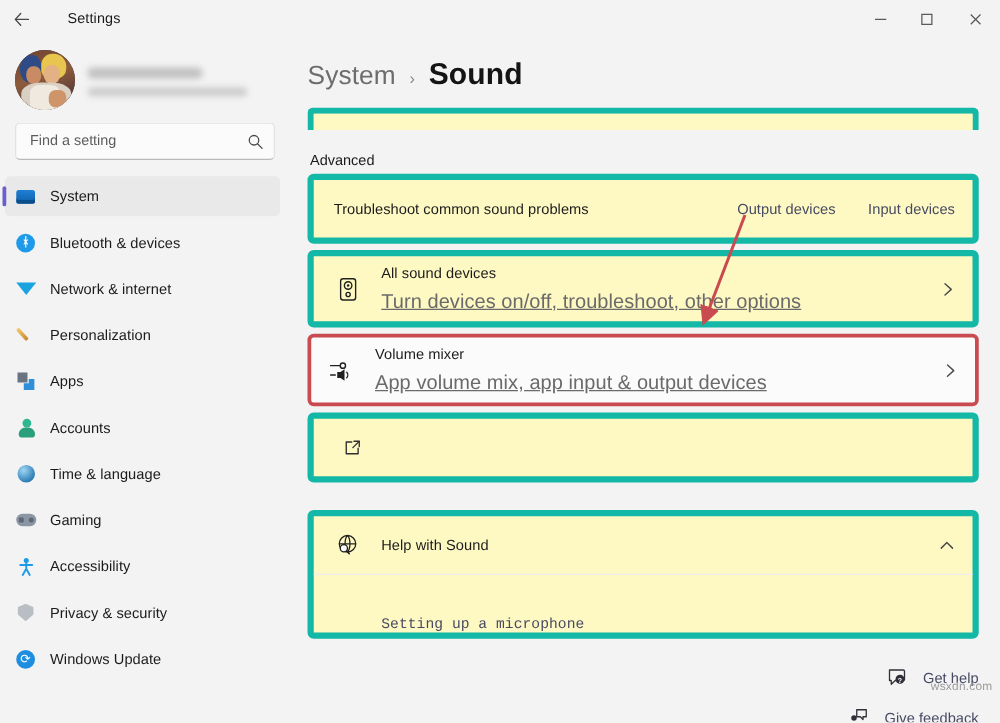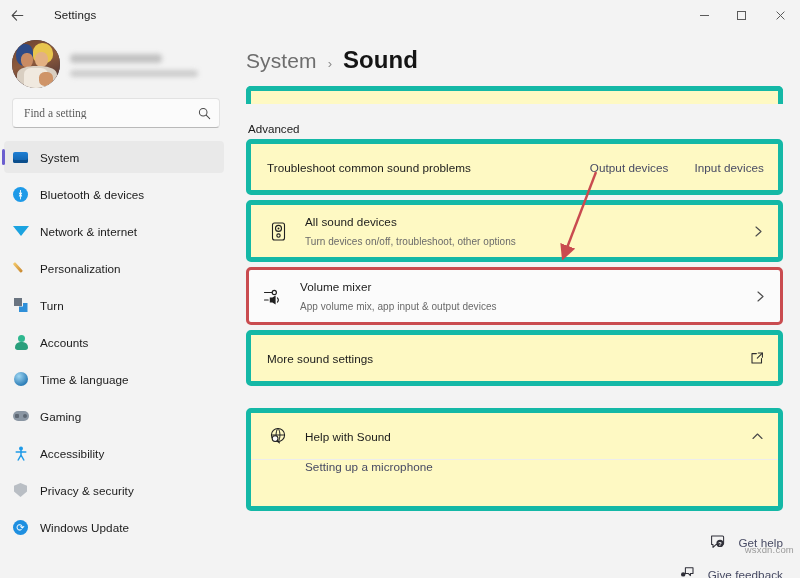--- a/index.html
+++ b/index.html
@@ -108,21 +108,21 @@
     border-radius: 4px;
     display: flex;
     align-items: center;
     padding: 0 8px 0 11px;
   }
   .search-box input {
     flex: 1;
     border: 0;
     outline: 0;
     background: transparent;
-    font-family: Liberation Serif, serif;
+    font-family: Liberation Sans, sans-serif;
     font-size: 11.5px;
     color: #5c5c5c;
   }
   .search-box input::placeholder { color: #5c5c5c; }
   .search-ico { color: #4a4a4a; display:flex; }
 
   .nav { margin-top: 13px; }
   .nav-item {
     height: 32px;
     margin: 0 8px 5px 4px;
@@ -235,24 +235,25 @@
     color: #202020;
     margin-right: 16px;
   }
   .row .texts { flex: 1; }
   .row .t1 {
     font-size: 11.7px;
     color: #1b1b1b;
     letter-spacing: .05px;
   }
   .row .t2 {
-    font-size: 10px;
+    font-size: 16px;
     color: #6a6a6a;
     margin-top: 8px;
     letter-spacing: .05px;
+    text-decoration: underline;
   }
   .row .chev {
     color: #4c4c4c;
     display: flex;
     margin-left: 8px;
   }
   .row-links { display: flex; gap: 26px; align-items: center; }
   .row-links .lnk {
     font-size: 11.7px;
     color: #474a63;
@@ -264,21 +265,21 @@
 
   .card.highlight {
     border: 3px solid #c94b4f;
     border-radius: 5px;
     background: #fbfbfb;
     margin-bottom: 5px;
   }
 
   .help-card { margin-top: 22px; }
   .help-divider { height: 1px; background: #ededed; margin: 0 0 0 0; }
-  .help-link-row { min-height: 46px; padding-left: 54px; display: flex; align-items: flex-start; }
+  .help-link-row { min-height: 46px; padding-left: 54px; display: flex; align-items: flex-end; font-family: Liberation Mono, monospace; }
   .help-link {
     font-size: 11.7px;
     color: #474a63;
     letter-spacing: .05px;
   }
 
   .foot { margin-top: 19px; }
   .foot-item {
     display: flex;
     align-items: center;
@@ -394,21 +395,21 @@
         <span class="nav-ico">
             <span class="ic-pers"></span>
           </span>
         <span class="label">Personalization</span>
       </div>
 
       <div class="nav-item">
         <span class="nav-ico">
             <span class="ic-apps"></span>
           </span>
-        <span class="label">Turn</span>
+        <span class="label">Apps</span>
       </div>
 
       <div class="nav-item">
         <span class="nav-ico">
             <span class="ic-acc"></span>
           </span>
         <span class="label">Accounts</span>
       </div>
 
       <div class="nav-item">
@@ -518,23 +519,20 @@
           <div class="chev">
             <svg width="11" height="13" viewBox="0 0 11 13">
               <path d="M3 2 L8 6.5 L3 11" fill="none" stroke="#4c4c4c" stroke-width="1.15" stroke-linecap="round" stroke-linejoin="round"></path>
             </svg>
           </div>
         </div>
       </div>
 
       <div class="card">
         <div class="row mid">
-          <div class="texts">
-            <div class="t1">More sound settings</div>
-          </div>
           <div class="chev">
             <svg width="14" height="14" viewBox="0 0 14 14">
               <path d="M11.5 7.6 V12 H2 V2.6 H6.4" fill="none" stroke="#2f2f2f" stroke-width="1.1" stroke-linecap="round" stroke-linejoin="round"></path>
               <path d="M8.2 2 H12.4 V6.2" fill="none" stroke="#2f2f2f" stroke-width="1.1" stroke-linecap="round" stroke-linejoin="round"></path>
               <path d="M12.3 2.1 L7.3 7.1" stroke="#2f2f2f" stroke-width="1.1" stroke-linecap="round"></path>
             </svg>
           </div>
         </div>
       </div>
 

